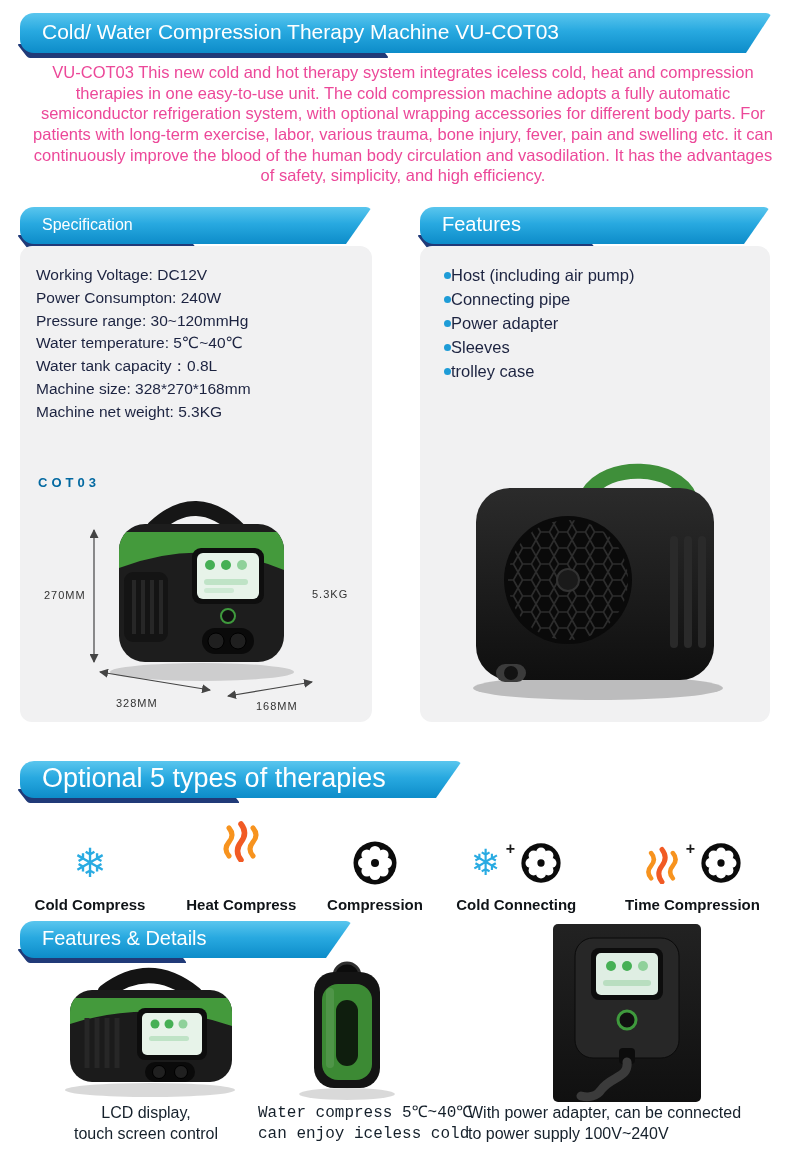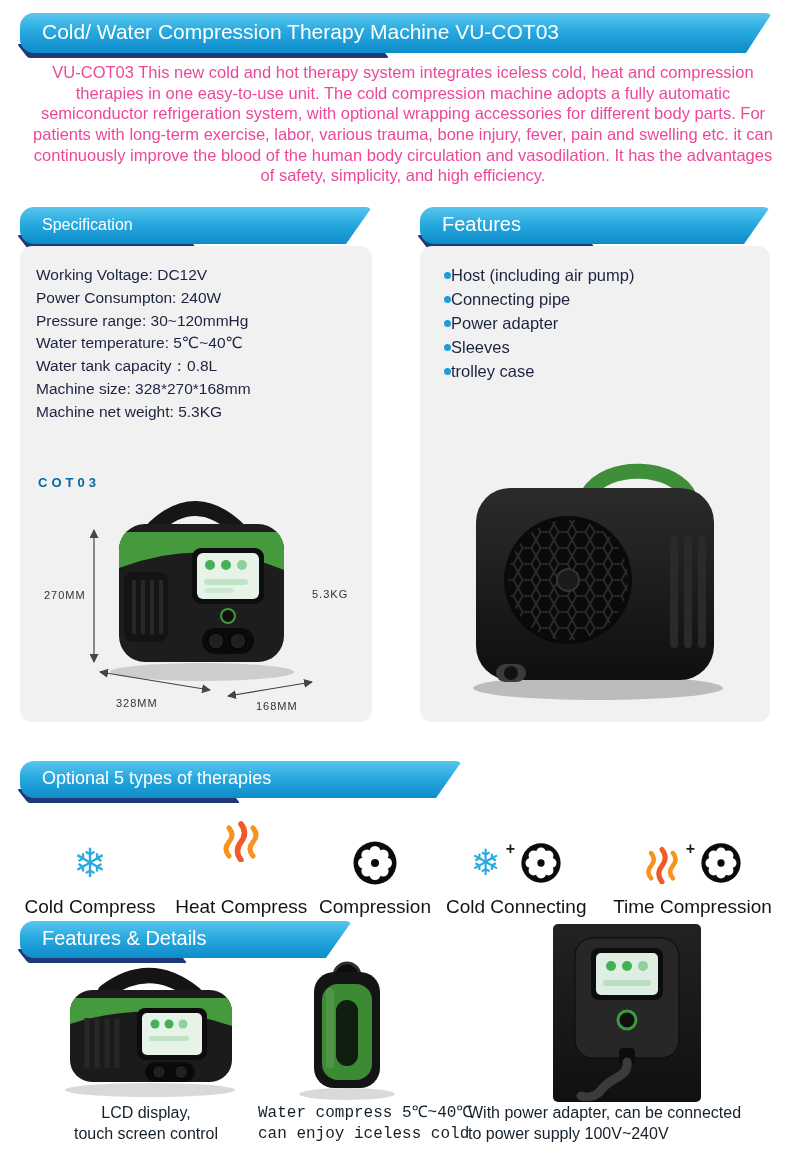--- a/index.html
+++ b/index.html
@@ -22,21 +22,21 @@
     position:relative; height:100%; display:flex; align-items:center;
     padding:0 46px 2px 22px; color:#fff;
     background:linear-gradient(180deg,#5ac6ee 0%,#28a9e0 45%,#0d8cc9 100%);
     clip-path:polygon(0 0,100% 0,calc(100% - 26px) 100%,0 100%);
     border-radius:14px 6px 6px 14px;
   }
   .banner span { white-space:nowrap; }
   #banner-main     { left:20px;  top:13px;  width:752px; height:40px; font-size:21px; }
   #banner-spec     { left:20px;  top:207px; width:352px; height:37px; font-size:16px; }
   #banner-comp     { left:420px; top:207px; width:350px; height:37px; font-size:20px; }
-  #banner-therapy  { left:20px;  top:761px; width:442px; height:37px; font-size:18px; }
+  #banner-therapy  { left:20px;  top:761px; width:442px; height:37px; font-size:27px; }
   #banner-features { left:20px;  top:921px; width:332px; height:37px; font-size:20px; }
 
   .intro {
     position:absolute; left:28px; top:62px; width:750px;
     font-size:16.5px; line-height:1.25; color:#ec4899;text-align:center;
   }
 
   
   .panel { position:absolute; background:#f1f1f2; border-radius:12px; }
   #panel-spec { left:20px;  top:246px; width:352px; height:476px; }
@@ -58,21 +58,21 @@
   .therapy-row {
     position:absolute; left:20px; top:812px; width:760px;
     display:flex; justify-content:space-between; align-items:flex-end;
   }
   .therapy { display:flex; flex-direction:column; align-items:center; }
   .t1 { width:140px; } .t2 { width:150px;gap:24px; } .t3 { width:105px; }
   .t4 { width:165px; } .t5 { width:175px; }
   .t-icons { display:flex; align-items:center; gap:5px; height:54px; }
   .snow { font-size:40px; line-height:1; color:#29abe2; }
   .t-plus { font-size:16px; font-weight:bold; color:#1a1a1a; align-self:flex-start; margin-top:4px; }
-  .t-label { margin-top:6px; font-size:19px; font-weight:400; color:#101418; white-space:nowrap; }
+  .t-label { margin-top:6px; font-size:15px; font-weight:700; color:#101418; white-space:nowrap; }
 
   
   .feature-img { position:absolute; }
   #feat1 { left:45px;  top:958px; }
   #feat2 { left:262px; top:958px; }
   #feat3 { left:553px; top:924px; }
 
   .caption {
     position:absolute; font-size:16px; line-height:1.3;
     white-space:pre-line; color:#15202b;

